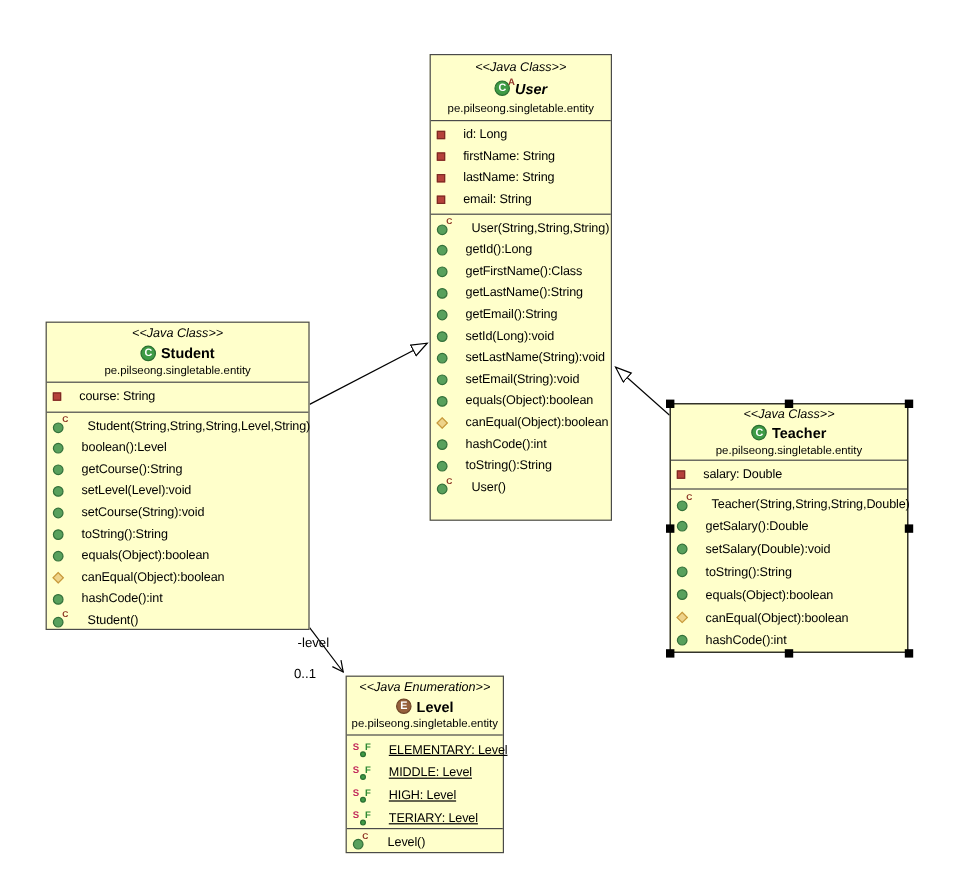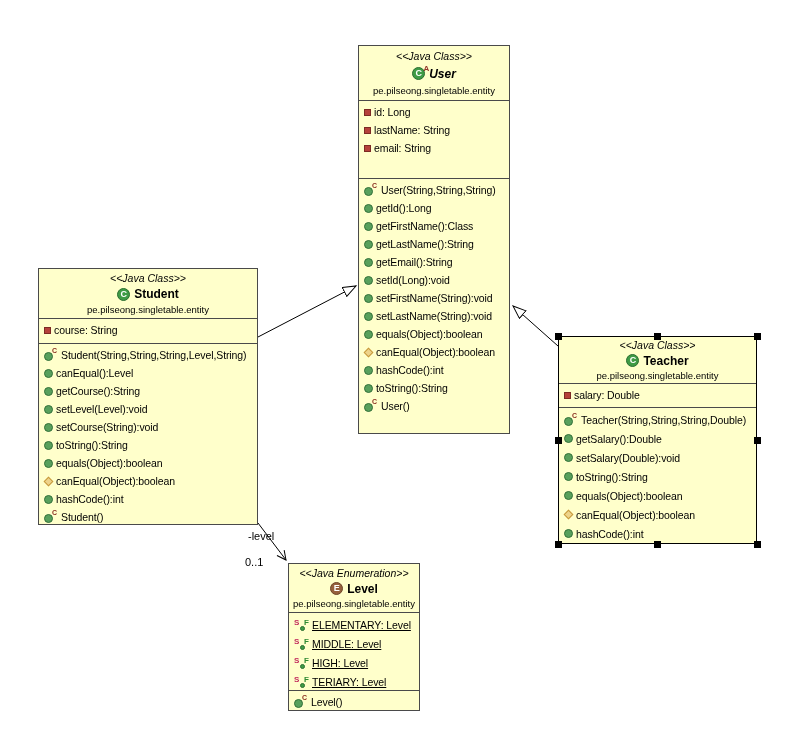--- a/index.html
+++ b/index.html
@@ -14,21 +14,21 @@
 
   .hdr { display:flex; flex-direction:column; justify-content:space-evenly;
          align-items:center; flex:0 0 auto; }
   .stereo { font-size:10.5px;font-style:italic; }
   .nameline { display:flex; align-items:center; gap:4px; }
   .cname { font-size:12px; font-weight:bold; }
   .abstract .cname { font-style:italic; }
   .pkg { font-size:9.5px; }
 
   .sect { border-top:1px solid #4a4a4a; padding-top:2px; overflow:visible; flex:0 0 auto; }
-  .row { display:flex; align-items:center; height:18px; padding-left:5px; gap:3px; white-space:nowrap; }
+  .row { display:flex; align-items:center; height:18px; padding-left:5px; gap:15px; white-space:nowrap; }
   .mtext { font-size:10.5px; letter-spacing:-0.1px; }
   .mtext.ul { text-decoration:underline; }
 
   
   #box-user    { left:358px; top:45px;  width:152px; height:389px; }
   #box-user .hdr { height:54px; }
   #box-user .attrs { height:78px; }
   #box-student { left:38px;  top:268px; width:220px; height:257px; }
   #box-student .hdr { height:49px; }
   #box-student .attrs { height:25px; }
@@ -108,20 +108,24 @@
       </div>
       <div class="pkg">pe.pilseong.singletable.entity</div>
     </div>
     <div class="sect attrs">
         <div class="row">
           <span class="mi private-field"></span>
           <span class="mtext">id: Long</span>
         </div>
         <div class="row">
           <span class="mi private-field"></span>
+          <span class="mtext">firstName: String</span>
+        </div>
+        <div class="row">
+          <span class="mi private-field"></span>
           <span class="mtext">lastName: String</span>
         </div>
         <div class="row">
           <span class="mi private-field"></span>
           <span class="mtext">email: String</span>
         </div>
       </div>
     <div class="sect methods">
         <div class="row">
           <span class="mi constructor">
@@ -145,25 +149,25 @@
         <div class="row">
           <span class="mi public-method"></span>
           <span class="mtext">getEmail():String</span>
         </div>
         <div class="row">
           <span class="mi public-method"></span>
           <span class="mtext">setId(Long):void</span>
         </div>
         <div class="row">
           <span class="mi public-method"></span>
-          <span class="mtext">setFirstName(String):void</span>
-        </div>
-        <div class="row">
-          <span class="mi public-method"></span>
           <span class="mtext">setLastName(String):void</span>
+        </div>
+        <div class="row">
+          <span class="mi public-method"></span>
+          <span class="mtext">setEmail(String):void</span>
         </div>
         <div class="row">
           <span class="mi public-method"></span>
           <span class="mtext">equals(Object):boolean</span>
         </div>
         <div class="row">
           <span class="mi protected-method"></span>
           <span class="mtext">canEqual(Object):boolean</span>
         </div>
         <div class="row">
@@ -204,21 +208,21 @@
     <div class="sect methods">
         <div class="row">
           <span class="mi constructor">
             <span class="dot"></span>
             <span class="sup">C</span>
           </span>
           <span class="mtext">Student(String,String,String,Level,String)</span>
         </div>
         <div class="row">
           <span class="mi public-method"></span>
-          <span class="mtext">canEqual():Level</span>
+          <span class="mtext">boolean():Level</span>
         </div>
         <div class="row">
           <span class="mi public-method"></span>
           <span class="mtext">getCourse():String</span>
         </div>
         <div class="row">
           <span class="mi public-method"></span>
           <span class="mtext">setLevel(Level):void</span>
         </div>
         <div class="row">

